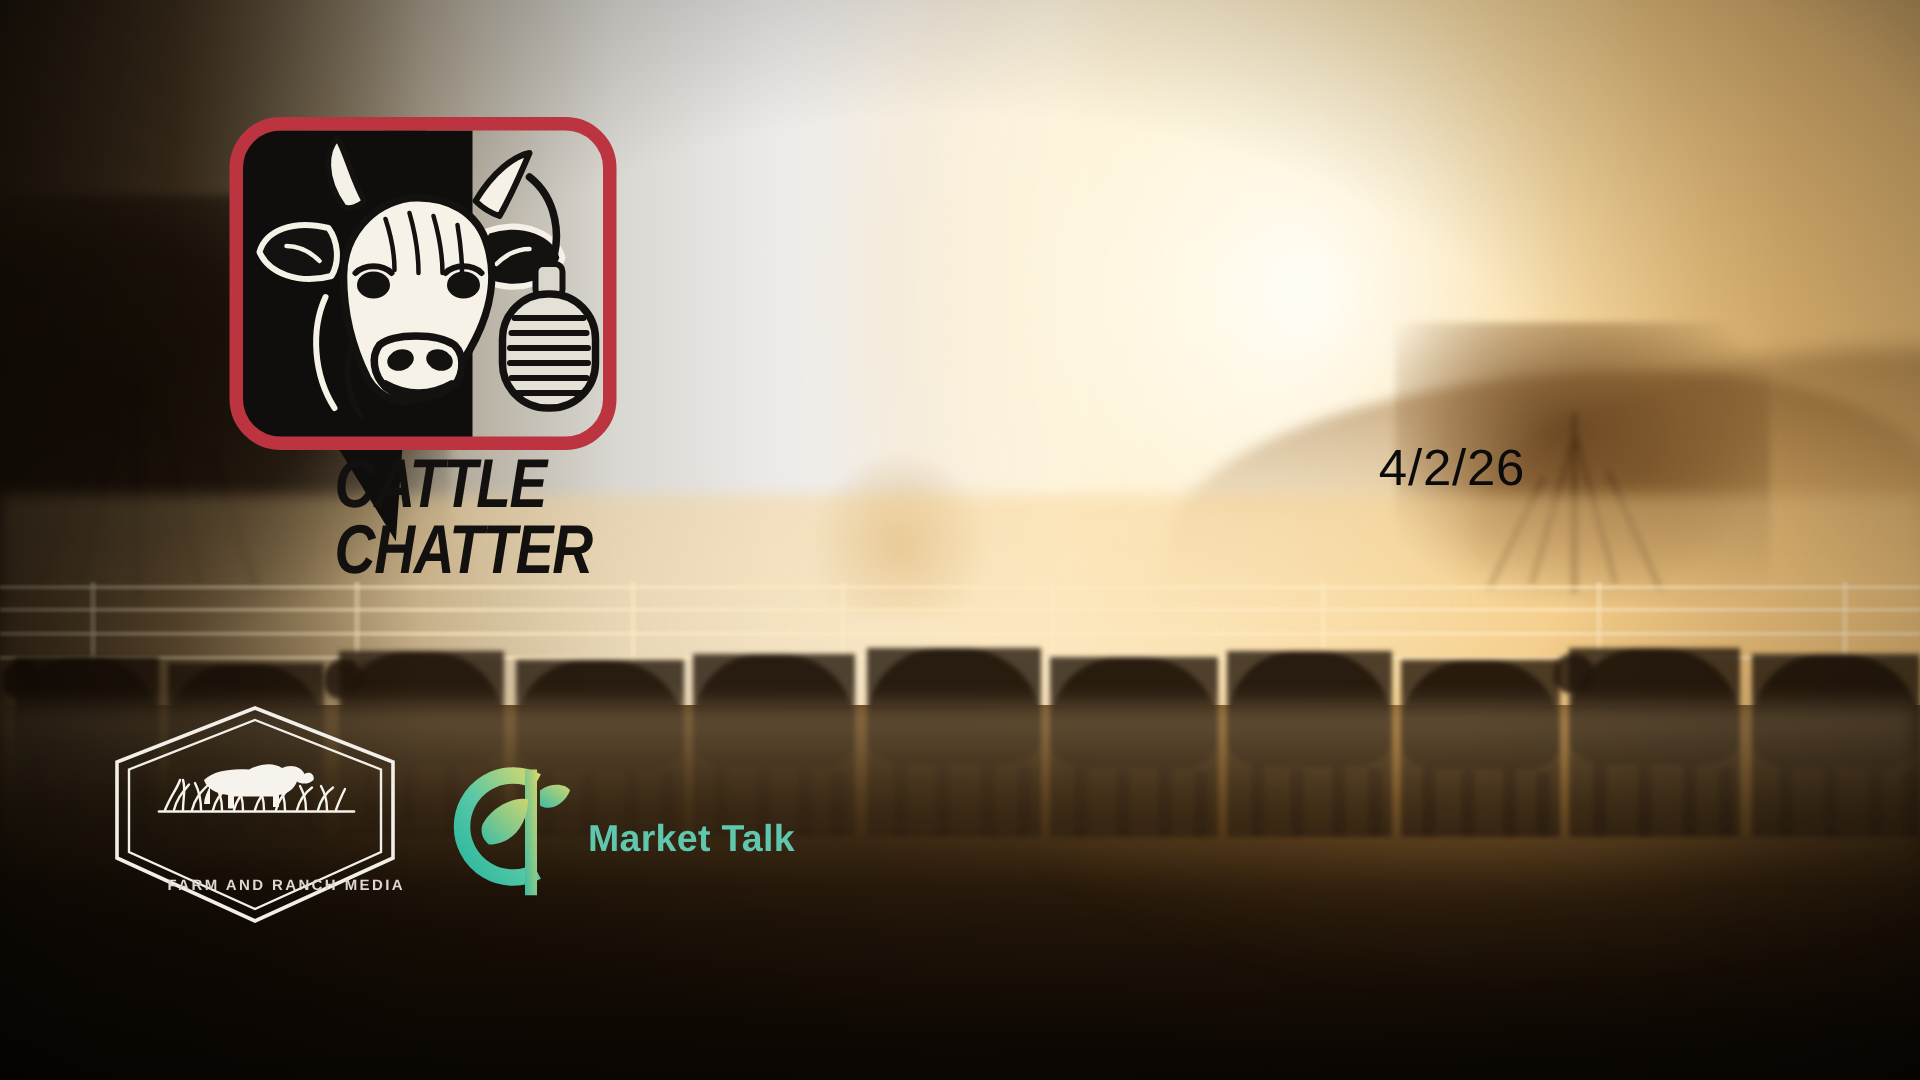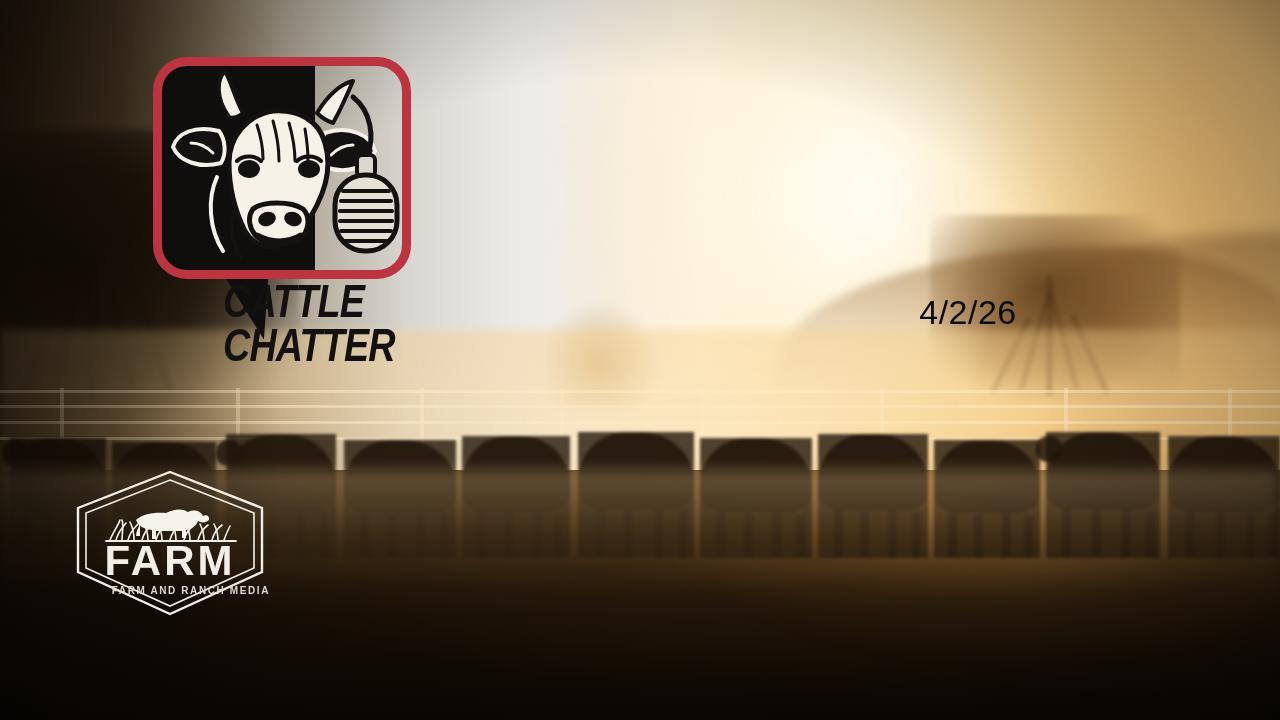--- a/index.html
+++ b/index.html
@@ -145,21 +145,21 @@
   .datetext{
     position:absolute;left:706px;top:293px;width:524px;
     text-align:center;
     color:#0b0b0b;
     font-weight:400;
     font-size:34px;
     letter-spacing:0.5px;
   }
 
   
-  .cclogo{position:absolute;left:145px;top:51px;width:270px;height:340px;}
+  .cclogo{position:absolute;left:145px;top:72px;width:270px;height:340px;}
   .bubble{
     position:absolute;left:8px;top:6px;width:258px;height:222px;
     border:9px solid #bb3440;
     border-radius:34px;
     background:transparent;
     box-sizing:border-box;
   }
   .bubble-black{
     position:absolute;left:17px;top:15px;width:122px;height:206px;
     background:#100e0c;border-radius:24px 0 0 24px;
@@ -449,18 +449,41 @@
           <path d="M114 72 C116 64 120 60 124 57"></path>
         <path d="M120 72 C120 64 118 60 116 56"></path>
           <path d="M128 72 C130 64 134 60 138 57"></path>
         <path d="M134 72 C134 64 132 60 130 56"></path>
           <path d="M142 72 C144 64 148 60 152 57"></path>
         <path d="M148 72 C148 64 146 60 144 56"></path>
           <path d="M154 72 C156 66 158 62 160 58"></path>
       </g>
       <path d="M36 73 H166" stroke="#f6f3ed" stroke-width="1.8" stroke-linecap="round"></path>
     </svg>
-    <div class="farm-word">FARM</div>
     <div class="farm-sub">FARM AND RANCH MEDIA</div>
   </div>
 
+  <div class="mtalk">
+    <svg class="mtalk-mark" viewBox="0 0 96 92">
+      <defs>
+        <linearGradient id="mtg" x1="0" y1="1" x2="1" y2="0">
+          <stop offset="0%" stop-color="#29b79e"></stop>
+          <stop offset="45%" stop-color="#56c7a6"></stop>
+          <stop offset="100%" stop-color="#d6d86c"></stop>
+        </linearGradient>
+        <linearGradient id="mtg2" x1="0" y1="1" x2="1" y2="0">
+          <stop offset="0%" stop-color="#3cbda4"></stop>
+          <stop offset="100%" stop-color="#cfd56e"></stop>
+        </linearGradient>
+      </defs>
+
+      <path d="M70 16 A34 34 0 1 0 70 76" fill="none" stroke="url(#mtg)" stroke-width="11" stroke-linecap="butt"></path>
+
+      <rect x="62" y="8" width="8" height="84" fill="url(#mtg2)"></rect>
+
+      <path d="M34 44 C42 30 58 26 64 28 C64 44 54 58 38 58 C33 54 32 48 34 44 Z" fill="url(#mtg2)"></path>
+
+      <path d="M72 22 C80 16 90 18 92 22 C88 32 78 36 72 32 Z" fill="url(#mtg2)"></path>
+    </svg>
+    <div class="mtalk-word">Market Talk</div>
+  </div>
 
 </div>
 
 </body></html>

